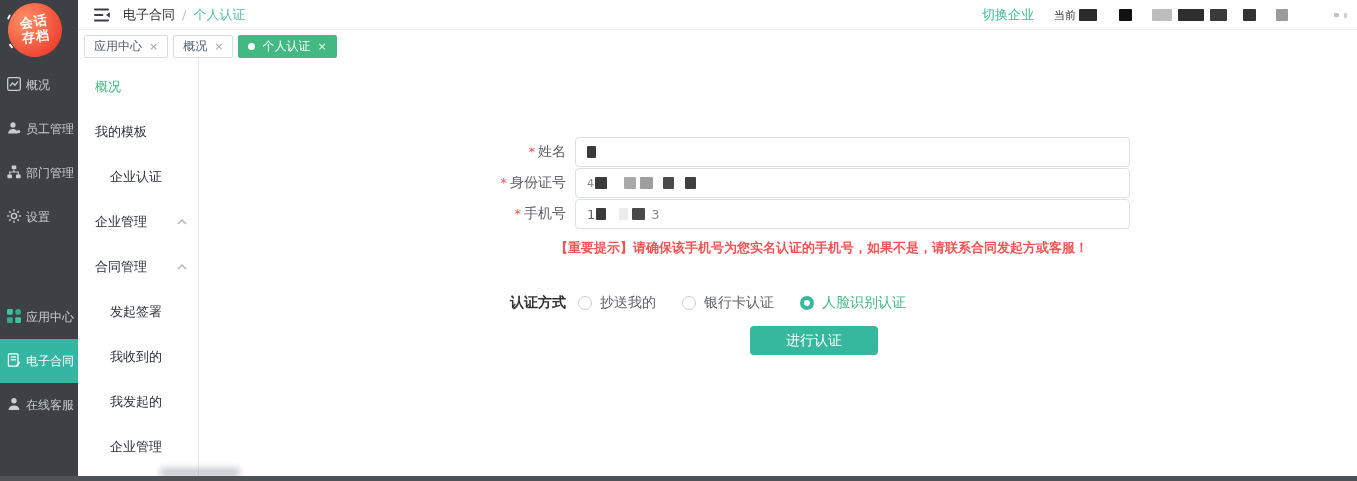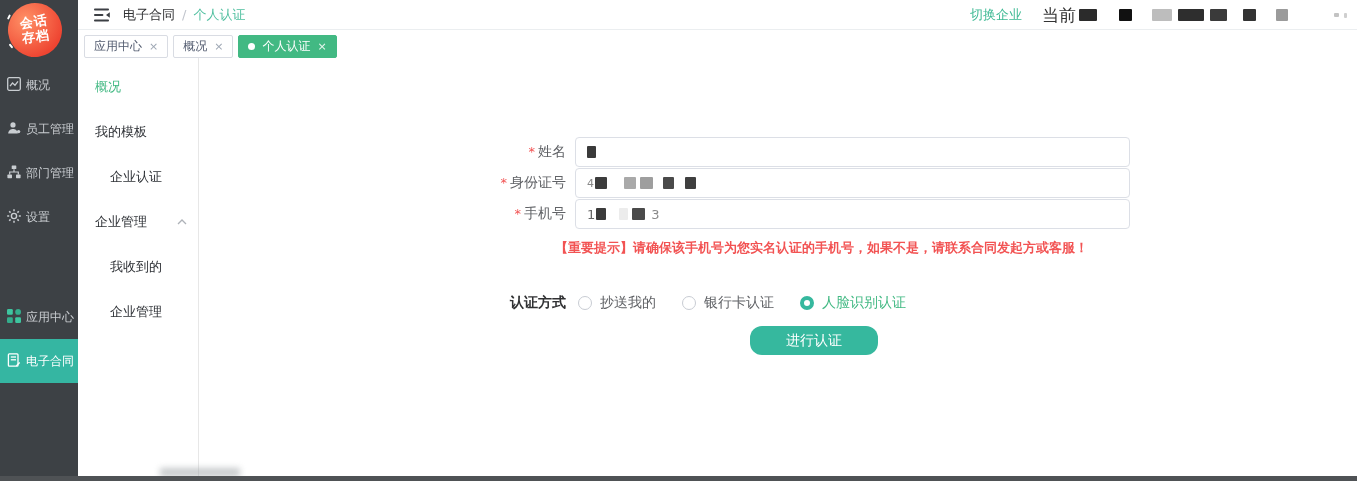--- a/index.html
+++ b/index.html
@@ -39,21 +39,21 @@
     position:absolute; left:78px; right:0; top:0; height:30px; background:#fff;
     border-bottom:1px solid #ebeef0; display:flex; align-items:center; z-index:4;
   }
   .collapse-btn { margin-left:16px; color:#3c3f44; display:flex; align-items:center; }
   .breadcrumb { display:flex; align-items:center; gap:7px; margin-left:13px; font-size:13px; }
   .crumb-root { color:#303133; }
   .crumb-sep { color:#c0c4cc; }
   .crumb-cur { color:#4fbf9f; }
   .header-right { position:absolute; right:10px; top:0; height:30px; display:flex; align-items:center; }
   .switch-company { color:#3cb993; font-size:13px; margin-right:20px; }
-  .company-wrap { display:flex; align-items:center; color:#333; font-size:17px;font-family:Liberation Serif, serif; }
+  .company-wrap { display:flex; align-items:center; color:#333; font-size:11px;font-family:Liberation Serif, serif; }
   .rd { display:inline-block; height:12px; border-radius:1px; vertical-align:middle; }
   .company-blocks { display:inline-flex; align-items:center; margin-left:2px; }
 
   
   .tab-bar {
     position:absolute; left:78px; right:0; top:31px; height:27px; background:#fff;
     display:flex; align-items:flex-start; padding:4px 0 0 6px; z-index:3;
   }
   .tab {
     height:23px; display:flex; align-items:center; padding:0 9px; margin-right:5px;
@@ -95,21 +95,21 @@
   .auth-label { width:367px; flex:none; text-align:right; font-size:14px; font-weight:600; color:#303133; }
   .radio { display:flex; align-items:center; margin-left:26px; font-size:14px; color:#606266; }
   .radio:first-of-type { margin-left:12px; }
   .radio-circle {
     width:14px; height:14px; border-radius:50%; border:1px solid #c8ccd3; background:#fff;
     margin-right:8px; flex:none;
   }
   .radio.selected .radio-circle { border:4.5px solid #36b89e; }
   .radio.selected .radio-label { color:#42b983; }
   .submit-btn {
-    display:block; margin:14px 0 0 551px; width:128px; height:29px; border:none; border-radius:12px;
+    display:block; margin:14px 0 0 551px; width:128px; height:29px; border:none; border-radius:4px;
     background:#36b89e; color:#fff; font-size:14px; font-family:inherit;
   }
 
   
   .bottom-bar { position:absolute; left:0; right:0; bottom:0; height:5px; background:#4f5255; z-index:10; }
   .bottom-blur { position:absolute; left:160px; bottom:4px; width:80px; height:9px; background:#9aa0a4; opacity:.55; filter:blur(3px); z-index:9; }
 </style>
 </head>
 <body>
 
@@ -186,20 +186,29 @@
     <li class="pnav-item active clickable">
       <span>
         <svg width="14" height="14" viewBox="0 0 14 14" fill="none" stroke="currentColor" stroke-width="1.3">
             <rect x="1.4" y="0.8" width="9.6" height="12.4" rx="1"></rect>
             <line x1="3.8" y1="4" x2="9" y2="4"></line>
             <line x1="3.8" y1="6.8" x2="9" y2="6.8"></line>
             <path d="M9.3 12.9l3.4-3.4"></path>
           </svg>
       </span>
       <span>电子合同</span>
+    </li>
+    <li class="pnav-item clickable">
+      <span>
+        <svg width="14" height="14" viewBox="0 0 14 14" fill="currentColor">
+            <circle cx="7" cy="3.8" r="2.7"></circle>
+            <path d="M1.6 13c0-3.2 2.9-4.6 5.4-4.6s5.4 1.4 5.4 4.6z"></path>
+          </svg>
+      </span>
+      <span>在线客服</span>
     </li>
   </ul>
 </div>
 
 <div class="header">
   <span class="collapse-btn clickable">
     <svg width="16" height="14" viewBox="0 0 16 14" fill="currentColor">
         <rect x="0" y="0.6" width="15" height="1.8" rx="0.9"></rect>
         <rect x="0" y="6.1" width="9.4" height="1.8" rx="0.9"></rect>
         <rect x="0" y="11.6" width="15" height="1.8" rx="0.9"></rect>
@@ -258,22 +267,36 @@
       <span>企业认证</span>
     </li>
     <li class="snav-item clickable">
       <span>企业管理</span>
       <span class="snav-caret">
         <svg width="10" height="6" viewBox="0 0 10 6" fill="none" stroke="#aeb2b8" stroke-width="1.3">
             <polyline points="1,5 5,1 9,5"></polyline>
           </svg>
       </span>
     </li>
+    <li class="snav-item clickable">
+      <span>合同管理</span>
+      <span class="snav-caret">
+        <svg width="10" height="6" viewBox="0 0 10 6" fill="none" stroke="#aeb2b8" stroke-width="1.3">
+            <polyline points="1,5 5,1 9,5"></polyline>
+          </svg>
+      </span>
+    </li>
+    <li class="snav-item lvl1 clickable">
+      <span>发起签署</span>
+    </li>
     <li class="snav-item lvl1 clickable">
       <span>我收到的</span>
+    </li>
+    <li class="snav-item lvl1 clickable">
+      <span>我发起的</span>
     </li>
     <li class="snav-item lvl1 clickable">
       <span>企业管理</span>
     </li>
   </ul>
 </div>
 
 <div class="main">
   <div class="form">
 

